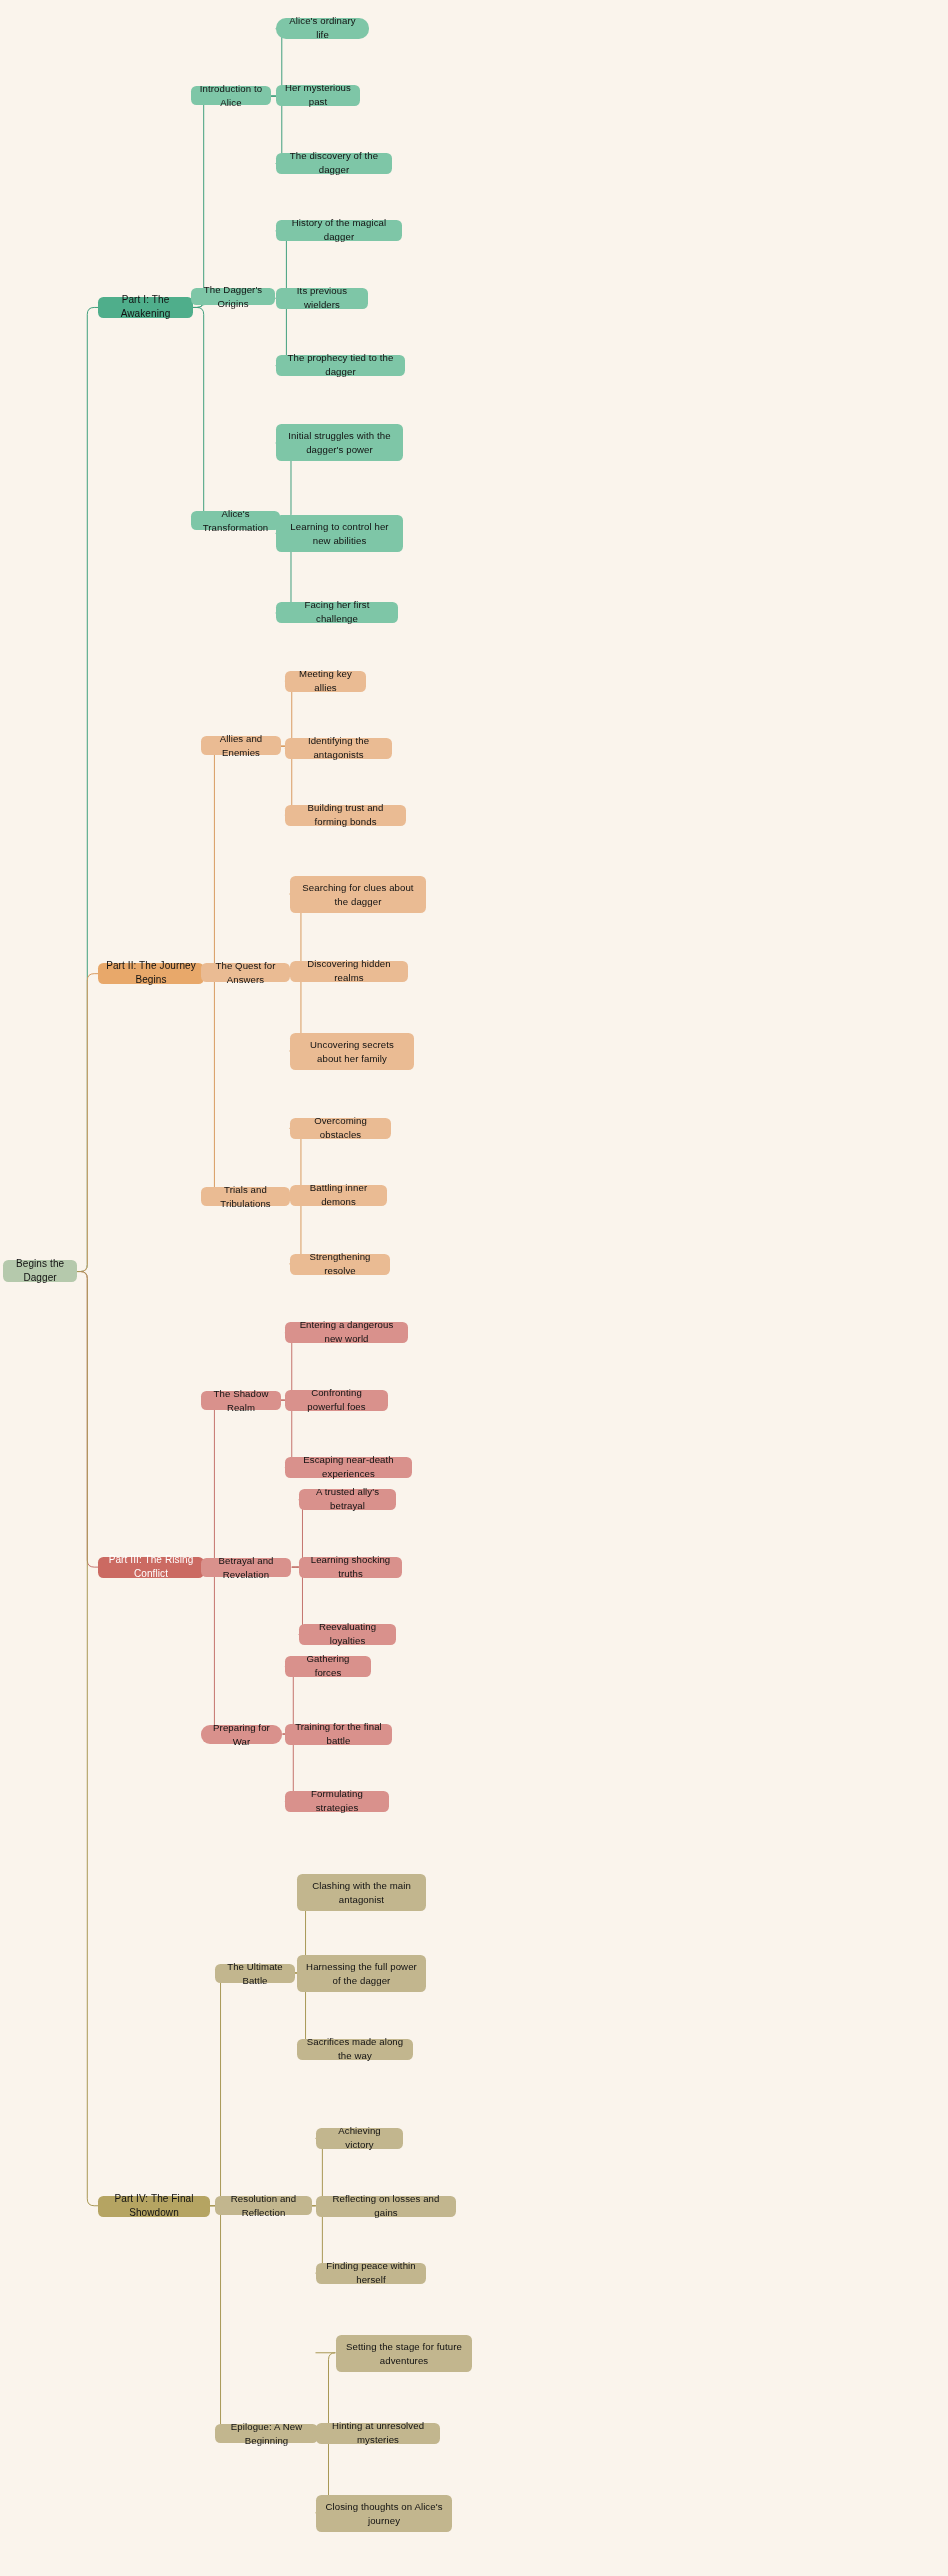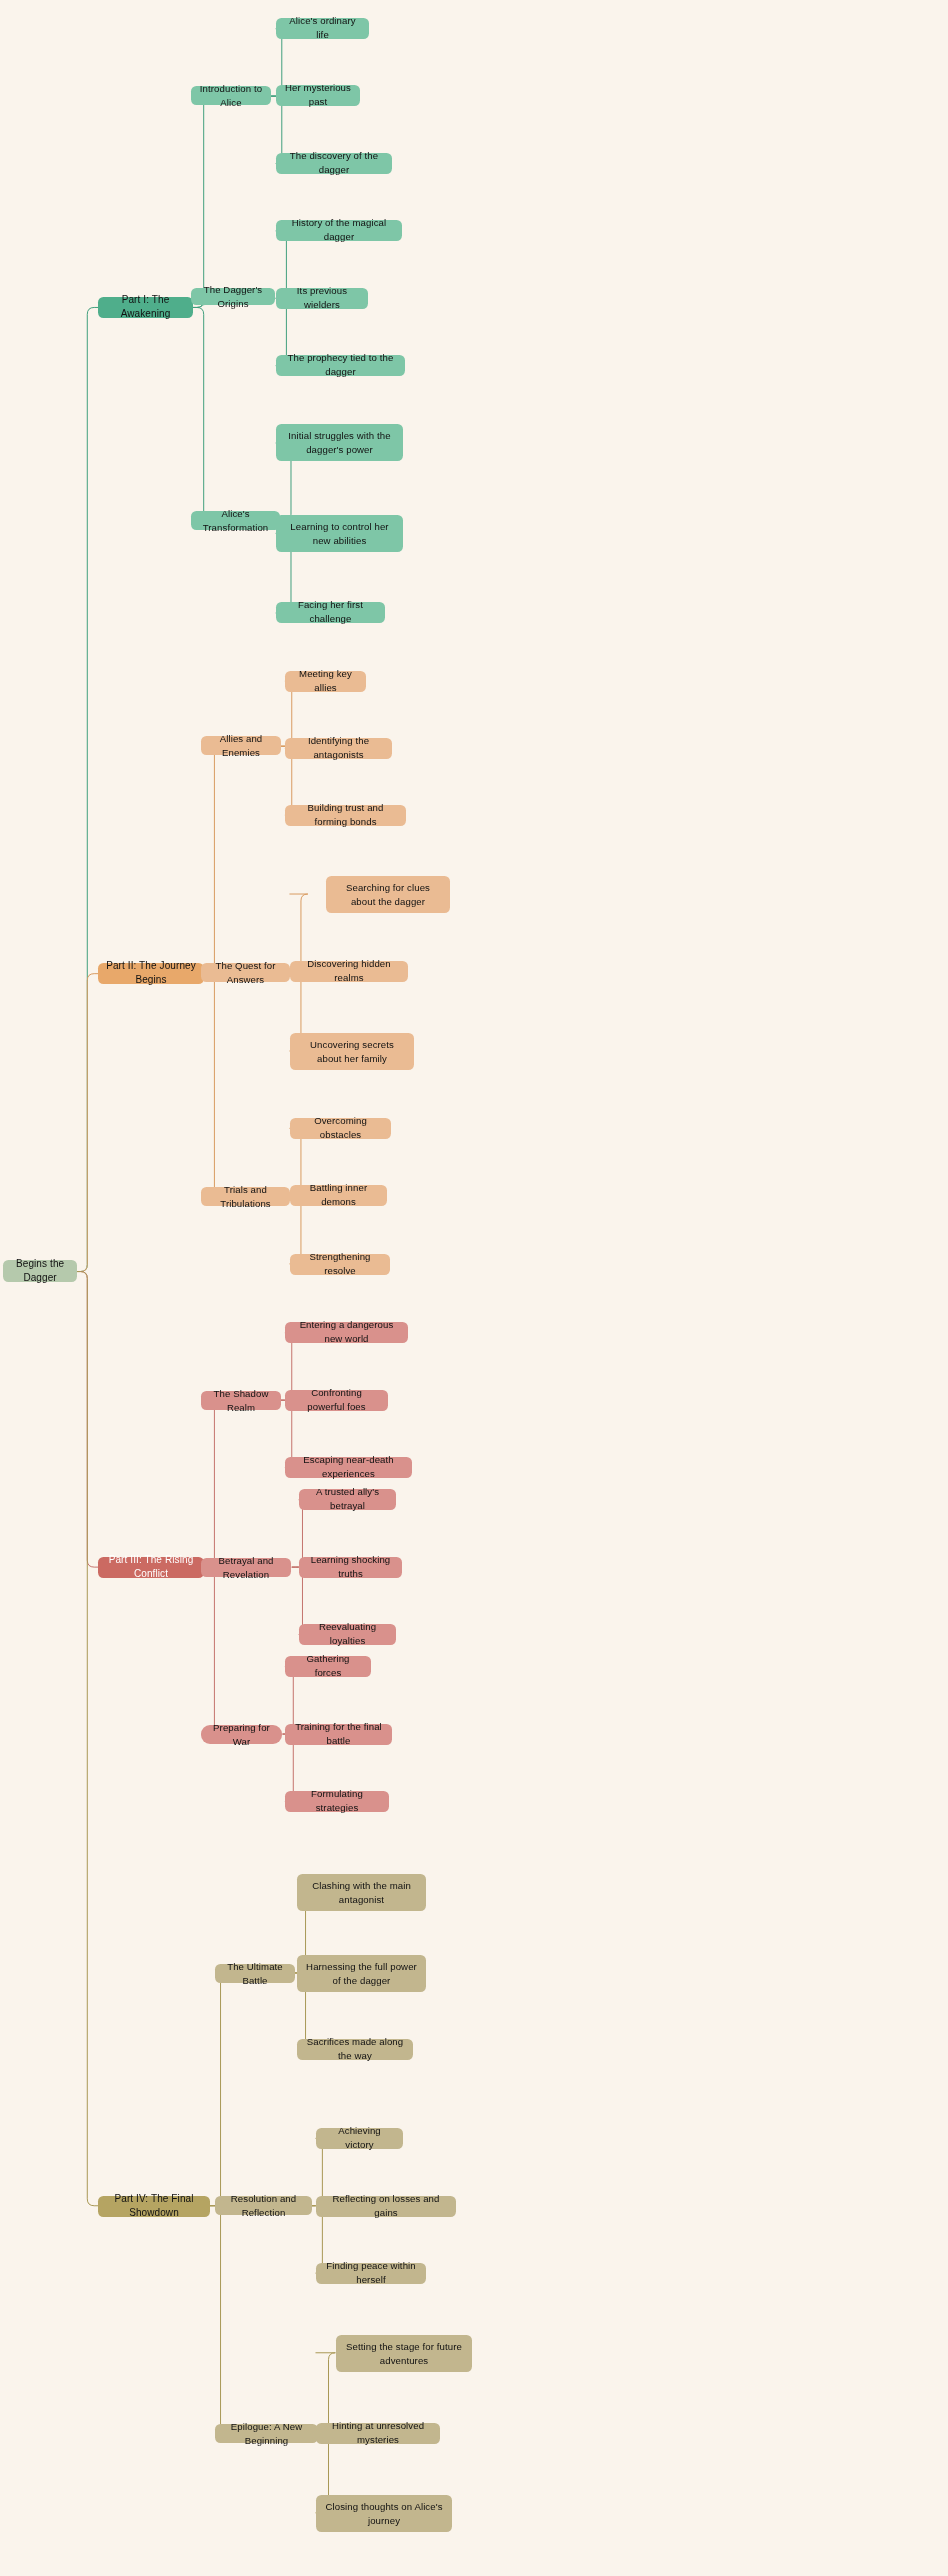--- a/index.html
+++ b/index.html
@@ -87,38 +87,38 @@
       <path d="M 407 2880 L 412 2880 Q 421 2880 421 2889 L 421 2959 Q 421 2968 430 2968 L 412 2968" fill="none" stroke="#a89755" stroke-width="1.3"></path>
       <path d="M 274 2880 L 279 2880 Q 288 2880 288 2889 L 288 3168 Q 288 3177 297 3177 L 281 3177" fill="none" stroke="#a89755" stroke-width="1.3"></path>
       <path d="M 415 3177 L 420 3177 Q 429 3177 429 3168 L 429 3081 Q 429 3072 438 3072 L 412 3072" fill="none" stroke="#a89755" stroke-width="1.3"></path>
       <path d="M 415 3177 L 412 3177" fill="none" stroke="#a89755" stroke-width="1.3"></path>
       <path d="M 415 3177 L 420 3177 Q 429 3177 429 3186 L 429 3272 Q 429 3281 438 3281 L 412 3281" fill="none" stroke="#a89755" stroke-width="1.3"></path>
     </svg>
   <div id="nodes">
       <div class="node root" style="left: 3.1px; top: 1260px; width: 74px; height: 22px; background: rgb(181, 201, 172);">Begins the Dagger</div>
       <div class="node branch" style="left: 98px; top: 297px; width: 95px; height: 20.7px; background: rgb(79, 174, 139);">Part I: The Awakening</div>
       <div class="node sub" style="left: 191px; top: 86px; width: 80px; height: 19px; background: rgb(126, 198, 167);">Introduction to Alice</div>
-      <div class="node leaf" style="left: 276px; top: 18px; width: 93px; height: 20.7px; background: rgb(126, 198, 167);">Alice's ordinary life</div>
+      <div class="node leaf" style="left: 276px; top: 18px; width: 93px; height: 20.7px; background: rgb(126, 198, 167); border-radius: 10px;">Alice's ordinary life</div>
       <div class="node leaf" style="left: 276px; top: 85px; width: 84px; height: 20.7px; background: rgb(126, 198, 167);">Her mysterious past</div>
       <div class="node leaf" style="left: 276px; top: 153px; width: 116px; height: 20.7px; background: rgb(126, 198, 167);">The discovery of the dagger</div>
       <div class="node sub" style="left: 191px; top: 288px; width: 84px; height: 17px; background: rgb(126, 198, 167);">The Dagger's Origins</div>
       <div class="node leaf" style="left: 276px; top: 220px; width: 126px; height: 20.7px; background: rgb(126, 198, 167);">History of the magical dagger</div>
       <div class="node leaf" style="left: 276px; top: 288px; width: 92px; height: 20.7px; background: rgb(126, 198, 167);">Its previous wielders</div>
       <div class="node leaf" style="left: 276px; top: 355px; width: 129px; height: 20.7px; background: rgb(126, 198, 167);">The prophecy tied to the dagger</div>
       <div class="node sub" style="left: 191px; top: 511px; width: 89px; height: 19px; background: rgb(126, 198, 167);">Alice's Transformation</div>
       <div class="node leaf" style="left: 276px; top: 424px; width: 127px; height: 37px; background: rgb(126, 198, 167);">Initial struggles with the dagger's power</div>
       <div class="node leaf" style="left: 276px; top: 515px; width: 127px; height: 37px; background: rgb(126, 198, 167);">Learning to control her new abilities</div>
-      <div class="node leaf" style="left: 276px; top: 602px; width: 109px; height: 20.7px; background: rgb(126, 198, 167);">Facing her first challenge</div>
+      <div class="node leaf" style="left: 276px; top: 602px; width: 122px; height: 20.7px; background: rgb(126, 198, 167);">Facing her first challenge</div>
       <div class="node branch" style="left: 98px; top: 963px; width: 106px; height: 20.7px; background: rgb(232, 168, 106);">Part II: The Journey Begins</div>
       <div class="node sub" style="left: 201px; top: 736px; width: 80px; height: 19px; background: rgb(234, 187, 147);">Allies and Enemies</div>
       <div class="node leaf" style="left: 285px; top: 671px; width: 81px; height: 20.7px; background: rgb(234, 187, 147);">Meeting key allies</div>
       <div class="node leaf" style="left: 285px; top: 738px; width: 107px; height: 20.7px; background: rgb(234, 187, 147);">Identifying the antagonists</div>
       <div class="node leaf" style="left: 285px; top: 805px; width: 121px; height: 20.7px; background: rgb(234, 187, 147);">Building trust and forming bonds</div>
       <div class="node sub" style="left: 201px; top: 963px; width: 89px; height: 19px; background: rgb(234, 187, 147);">The Quest for Answers</div>
-      <div class="node leaf" style="left: 290px; top: 876px; width: 124px; height: 37px; background: rgb(234, 187, 147); margin-left: 36px;">Searching for clues about the dagger</div>
+      <div class="node leaf" style="left: 290px; top: 876px; width: 136px; height: 37px; background: rgb(234, 187, 147);">Searching for clues about the dagger</div>
       <div class="node leaf" style="left: 290px; top: 961px; width: 118px; height: 20.7px; background: rgb(234, 187, 147);">Discovering hidden realms</div>
       <div class="node leaf" style="left: 290px; top: 1033px; width: 124px; height: 37px; background: rgb(234, 187, 147);">Uncovering secrets about her family</div>
       <div class="node sub" style="left: 201px; top: 1187px; width: 89px; height: 19px; background: rgb(234, 187, 147);">Trials and Tribulations</div>
       <div class="node leaf" style="left: 290px; top: 1118px; width: 101px; height: 20.7px; background: rgb(234, 187, 147);">Overcoming obstacles</div>
       <div class="node leaf" style="left: 290px; top: 1185px; width: 97px; height: 20.7px; background: rgb(234, 187, 147);">Battling inner demons</div>
       <div class="node leaf" style="left: 290px; top: 1254px; width: 100px; height: 20.7px; background: rgb(234, 187, 147);">Strengthening resolve</div>
       <div class="node branch white-text" style="left: 98px; top: 1557px; width: 106px; height: 20.7px; background: rgb(203, 106, 98);">Part III: The Rising Conflict</div>
       <div class="node sub" style="left: 201px; top: 1391px; width: 80px; height: 19px; background: rgb(217, 145, 140);">The Shadow Realm</div>
       <div class="node leaf" style="left: 285px; top: 1322px; width: 123px; height: 20.7px; background: rgb(217, 145, 140);">Entering a dangerous new world</div>
       <div class="node leaf" style="left: 285px; top: 1390px; width: 103px; height: 20.7px; background: rgb(217, 145, 140);">Confronting powerful foes</div>

